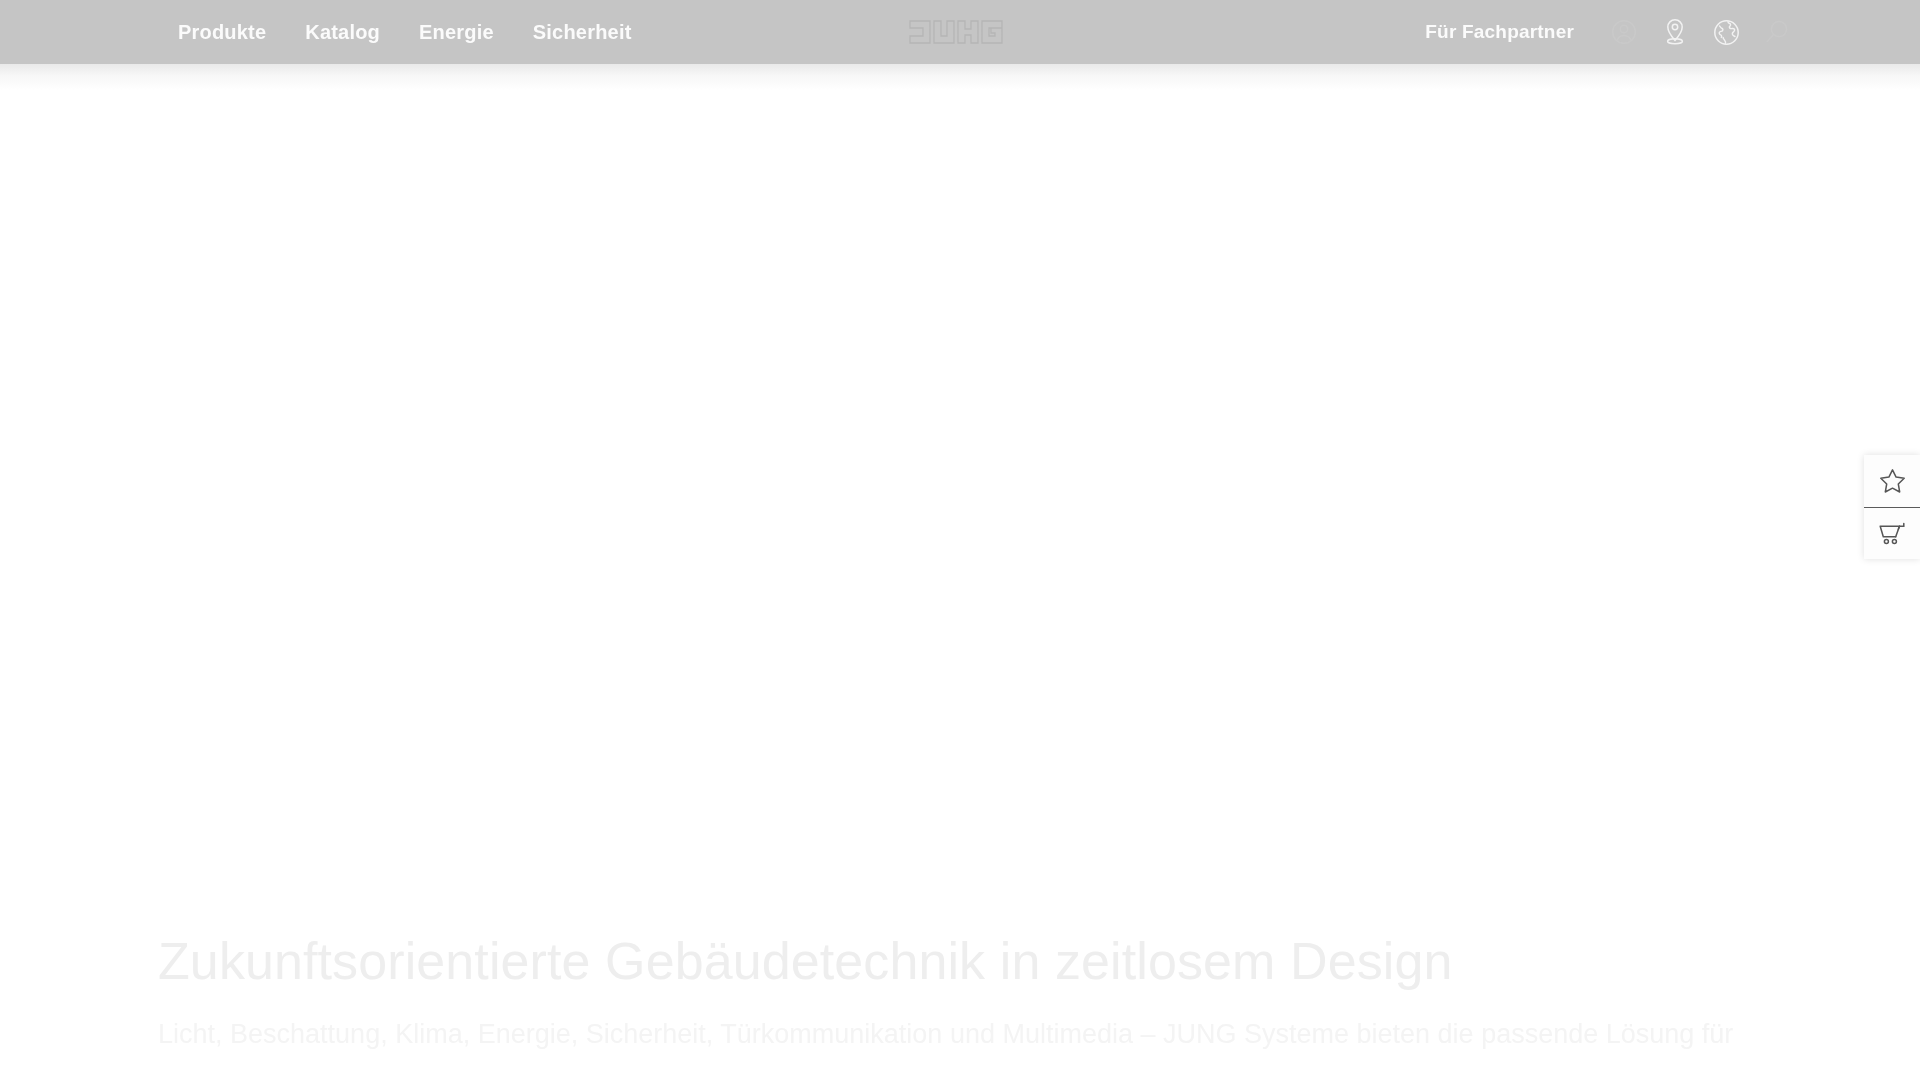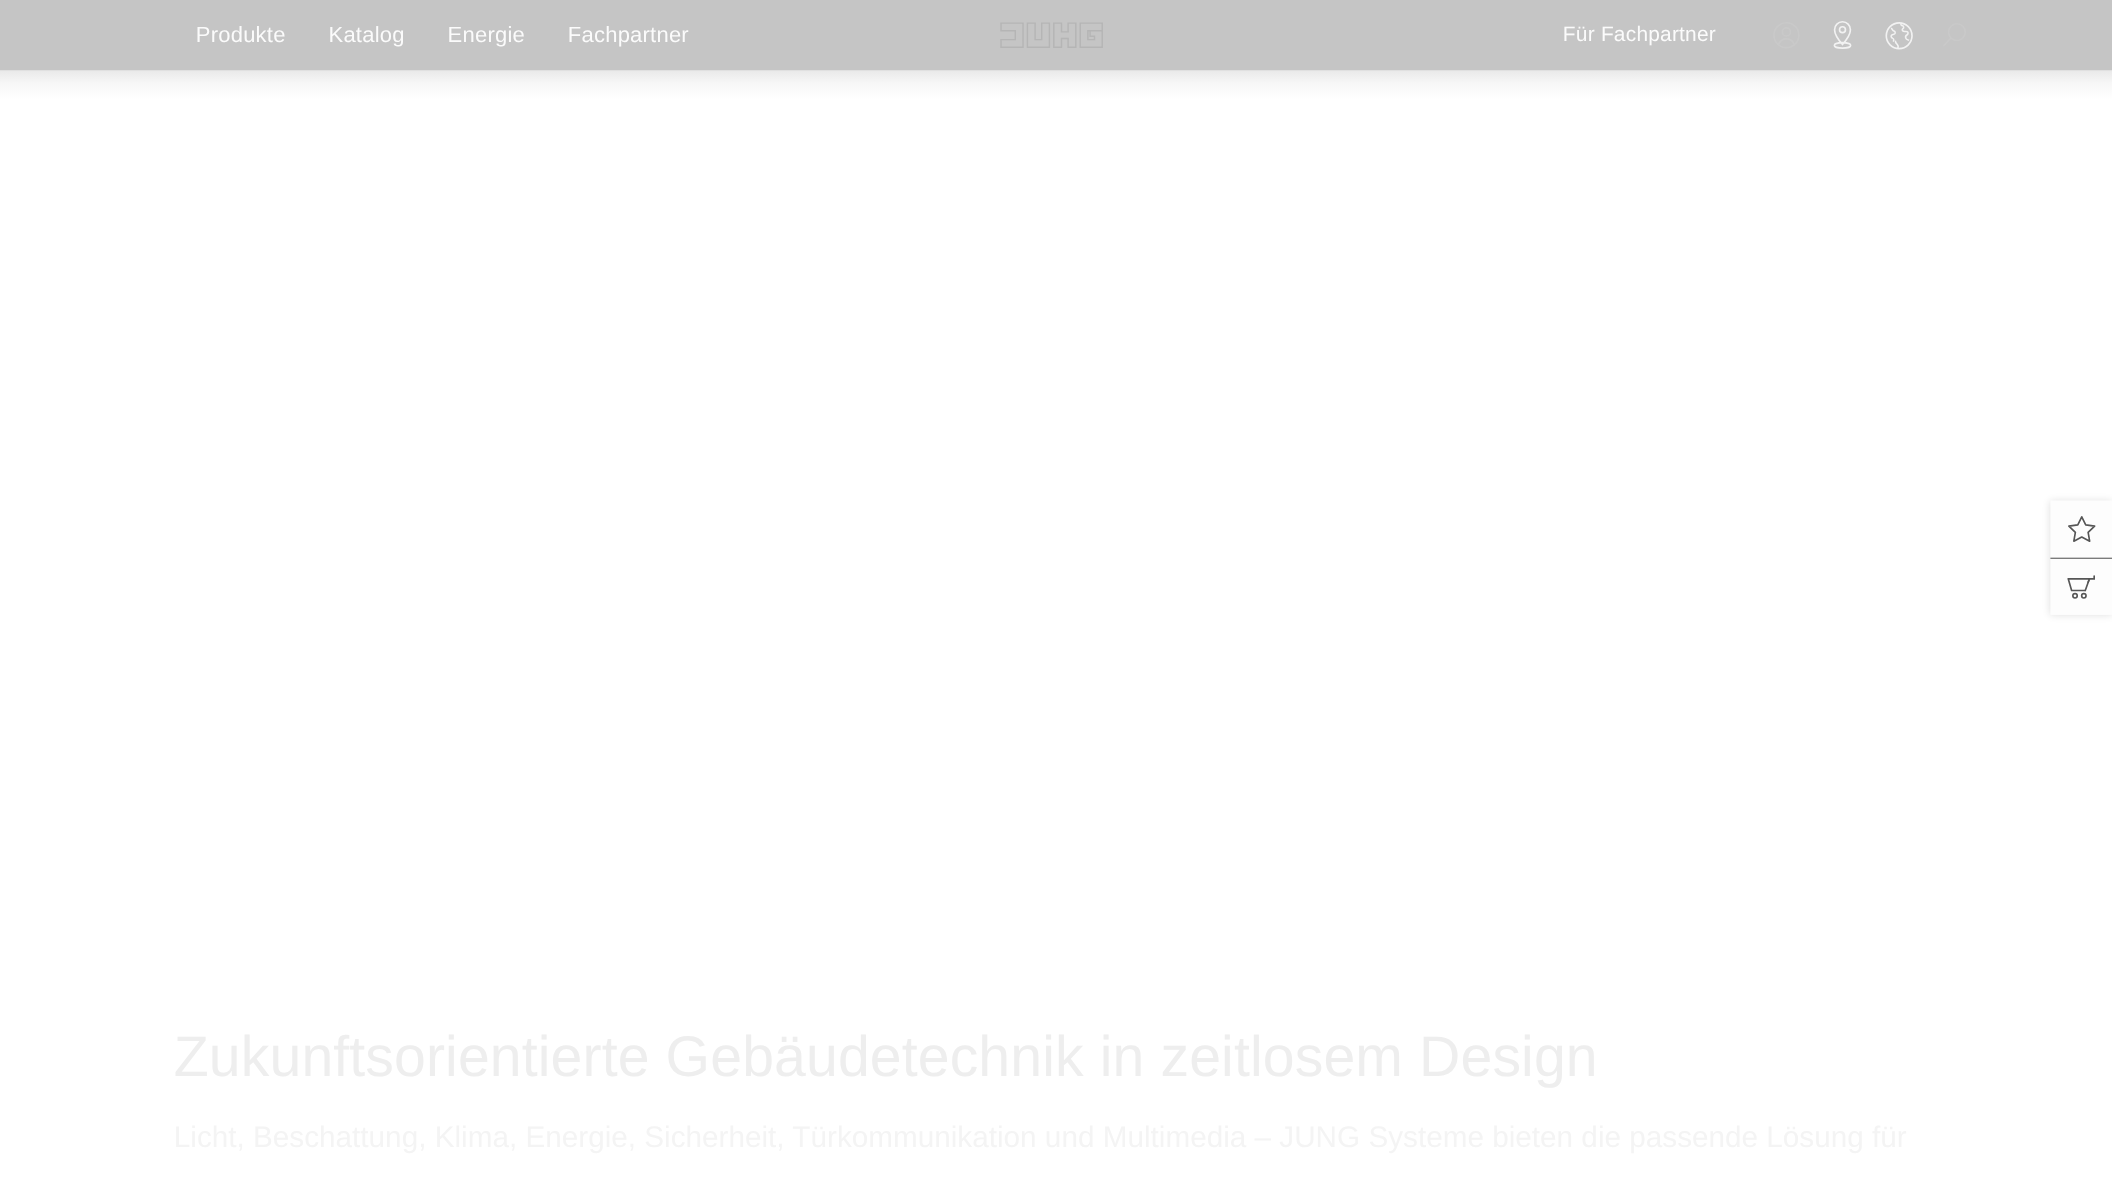--- a/index.html
+++ b/index.html
@@ -47,21 +47,21 @@
     top: 0;
     height: 64px;
     display: flex;
     align-items: center;
     gap: 39px;
   }
 
   .nav-link {
     color: #fbfbfb;
     font-size: 20px;
-    font-weight: 400;
+    font-weight: 700;
     letter-spacing: 0.2px;
     line-height: 64px;
     white-space: nowrap;
     cursor: pointer;
     text-decoration: none;
   }
 
   .logo-wrap {
     position: absolute;
     left: 908px;
@@ -164,39 +164,39 @@
 <body>
 
 <div id="page">
 
   <div class="header">
 
     <nav class="nav-left">
       <span class="nav-link">Produkte</span>
       <span class="nav-link">Katalog</span>
       <span class="nav-link">Energie</span>
-      <span class="nav-link">Fachpartner</span>
+      <span class="nav-link">Sicherheit</span>
     </nav>
 
     <div class="logo-wrap">
       <svg width="104" height="26" viewBox="0 0 208 52" fill="none" xmlns="http://www.w3.org/2000/svg">
         <g stroke="#b5b5b5" stroke-width="2.6" fill="none">
 
           <path d="M4 4 H44 V48 H4 V34 H18 V34 H30 V18 H18 V18 H4 Z"></path>
 
           <path d="M52 4 H66 V34 H78 V4 H92 V48 H52 Z"></path>
 
           <path d="M100 48 V4 H114 V20 H126 V4 H140 V48 H126 V32 H114 V48 Z"></path>
 
           <path d="M148 4 H188 V18 H162 V34 H174 V28 H166 V18 H188 V48 H148 Z"></path>
         </g>
       </svg>
     </div>
 
-    <nav class="nav-right" style="right:360px;">
+    <nav class="nav-right" style="right:346px;">
       <span class="nav-link">Für Fachpartner</span>
     </nav>
 
     <div class="icon-group">
 
       <span class="hdr-icon">
         <svg width="26" height="26" viewBox="0 0 26 26" fill="none" xmlns="http://www.w3.org/2000/svg">
           <circle cx="13" cy="13" r="11.3" stroke="#c9c9c9" stroke-width="1.5"></circle>
           <circle cx="13" cy="10" r="3.7" stroke="#c9c9c9" stroke-width="1.5"></circle>
           <path d="M5.6 22.3c1.1-3.7 4-5.9 7.4-5.9s6.3 2.2 7.4 5.9" stroke="#c9c9c9" stroke-width="1.5"></path>

